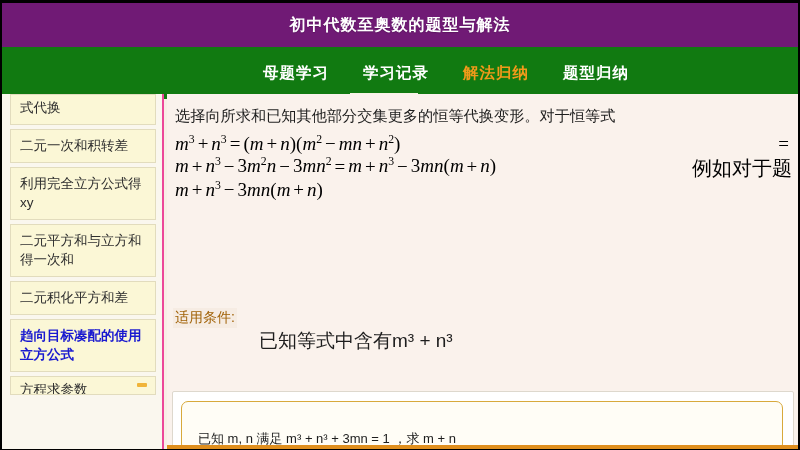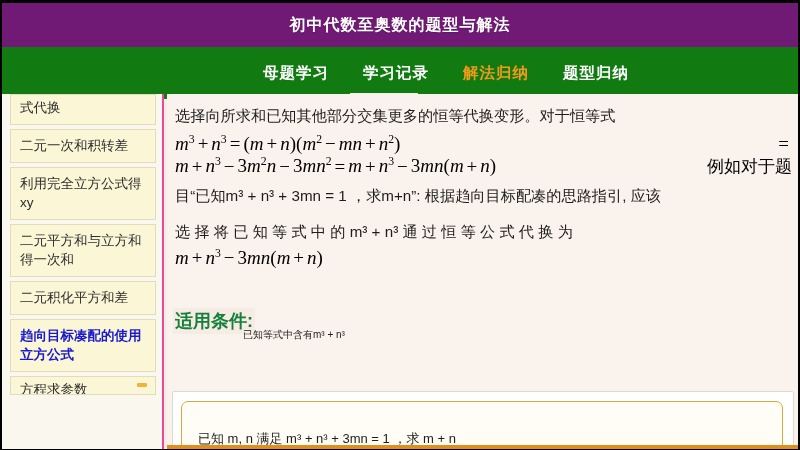--- a/index.html
+++ b/index.html
@@ -103,26 +103,26 @@
     display:flex;justify-content:space-between;
     padding:0 6px 0 8px;
   }
   .spread-line > span{white-space:nowrap;}
 
   .cond-block{
     position:absolute;left:0;top:214px;width:631px;
   }
   .cond-label{
     position:absolute;left:6px;top:0;
-    font-size:18px;color:#15803d;font-weight:bold;
+    font-size:14px;color:#a16207;font-weight:normal;
     background:#f6ece3;padding:1px 2px;
   }
   .cond-text{
-    position:absolute;left:76px;top:20px;
-    font-size:10px;color:#1d1d1d;
+    position:absolute;left:92px;top:20px;
+    font-size:19px;color:#1d1d1d;
   }
 
   .bottom-panel{
     position:absolute;left:5px;top:297px;width:620px;height:58px;
     background:#ffffff;
     border:1px solid #ded8cd;
     border-radius:2px;
     box-shadow:0 -1px 0 #e8e3d8 inset;
   }
   .bottom-box{
@@ -195,27 +195,23 @@
         <span class="mth">
           <span>m</span><sup>3</sup><span class="op">+</span><span>n</span><sup>3</sup><span class="op">=</span><span class="pr">(</span><span>m</span><span class="op">+</span><span>n</span><span class="pr">)(</span><span>m</span><sup>2</sup><span class="op">−</span><span>mn</span><span class="op">+</span><span>n</span><sup>2</sup><span class="pr">)</span>
         </span>
         <span class="mth"><span class="op">=</span></span>
       </div>
 
       <div class="spread-line">
         <span class="mth">
           <span>m</span><span class="op">+</span><span>n</span><sup>3</sup><span class="op">−</span><span class="num">3</span><span>m</span><sup>2</sup><span>n</span><span class="op">−</span><span class="num">3</span><span>mn</span><sup>2</sup><span class="op">=</span><span>m</span><span class="op">+</span><span>n</span><sup>3</sup><span class="op">−</span><span class="num">3</span><span>mn</span><span class="pr">(</span><span>m</span><span class="op">+</span><span>n</span><span class="pr">)</span>
         </span>
-        <span style="font-size:17px">例如对于题</span>
-      </div>
-
-      <div class="para" style="line-height:36px;padding-top:0">
-        <div>目“已知m³ + n³ + 3mn = 1 ，求m+n”: 根据趋向目标配凑的思路指引, 应该</div>
-        <div>选 择 将 已 知 等 式 中 的 m³ + n³ 通 过 恒 等 公 式 代 换 为</div>
-      </div>
+        <span style="font-size:20px">例如对于题</span>
+      </div>
+
 
       <div style="padding:0 8px;margin-top:-4px">
         <span class="mth">
           <span>m</span><span class="op">+</span><span>n</span><sup>3</sup><span class="op">−</span><span class="num">3</span><span>mn</span><span class="pr">(</span><span>m</span><span class="op">+</span><span>n</span><span class="pr">)</span>
         </span>
       </div>
 
       <div class="cond-block">
         <span class="cond-label">适用条件:</span>
         <span class="cond-text">已知等式中含有m³ + n³</span>

